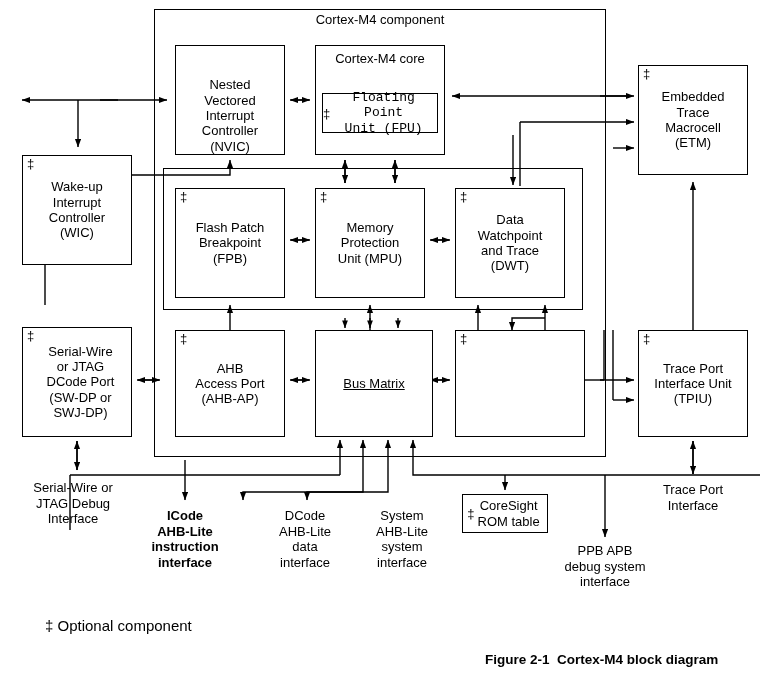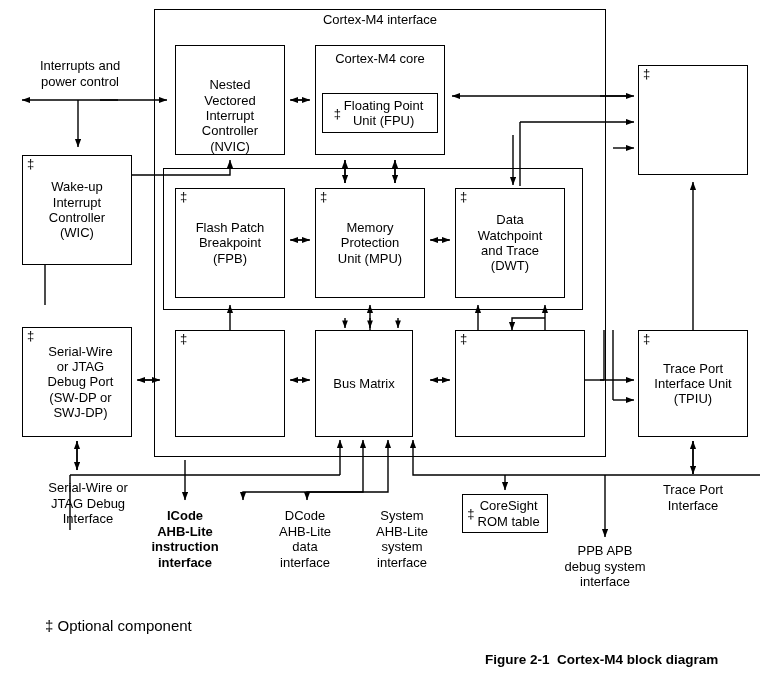--- a/index.html
+++ b/index.html
@@ -133,39 +133,39 @@
       <path d="M388,468 L388,492 L307,492 L307,500" marker-end="url(#ar)"></path>
       <path d="M413,468 L413,475 L760,475"></path>
       <path d="M505,475 L505,490" marker-end="url(#ar)"></path>
       <path d="M605,475 L605,537" marker-end="url(#ar)"></path>
 
       <path d="M185,460 L185,500" marker-end="url(#ar)"></path>
     </g>
   </svg>
 
   <div class="group" style="left:154px;top:9px;width:452px;height:448px;"></div>
-  <div class="toplabel" style="left:154px;top:12px;width:452px;">Cortex-M4 interface</div>
+  <div class="toplabel" style="left:154px;top:12px;width:452px;">Cortex-M4 component</div>
 
   <div class="group" style="left:163px;top:168px;width:420px;height:142px;border-left-width:1.4px;"></div>
 
   <div class="box" style="left:175px;top:45px;width:110px;height:110px;align-items:flex-end;">
     <span class="boxlabel">Nested
 Vectored
 Interrupt
 Controller
 (NVIC)</span>
   </div>
 
   <div class="box" style="left:315px;top:45px;width:130px;height:110px;align-items:flex-start;">
     <span class="boxlabel" style="margin-top:5px;">Cortex-M4 core</span>
   </div>
 
   <div class="box thin" style="left:322px;top:93px;width:116px;height:40px;">
     <span class="dagger" style="position:static;margin-right:4px;top:auto;left:auto;">‡</span>
-    <span class="boxlabel" style="margin-left:-4px;">Floating Point
+    <span class="boxlabel" style="margin-left:-4px;font-family:Liberation Mono, monospace;">Floating Point
 Unit (FPU)</span>
   </div>
 
   <div class="box" style="left:22px;top:155px;width:110px;height:110px;">
     <span class="dagger">‡</span>
     <span class="boxlabel">Wake-up
 Interrupt
 Controller
 (WIC)</span>
   </div>
@@ -187,60 +187,65 @@
   <div class="box" style="left:455px;top:188px;width:110px;height:110px;">
     <span class="dagger">‡</span>
     <span class="boxlabel">Data
 Watchpoint
 and Trace
 (DWT)</span>
   </div>
 
   <div class="box" style="left:638px;top:65px;width:110px;height:110px;">
     <span class="dagger">‡</span>
+    <span class="boxlabel">Embedded
+Trace
+Macrocell
+(ETM)</span>
   </div>
 
   <div class="box" style="left:22px;top:327px;width:110px;height:110px;">
     <span class="dagger">‡</span>
     <span class="boxlabel" style="margin-left:7px;">Serial-Wire
 or JTAG
-Debug Port
+DCode Port
 (SW-DP or
 SWJ-DP)</span>
   </div>
 
   <div class="box" style="left:175px;top:330px;width:110px;height:107px;">
     <span class="dagger">‡</span>
-  </div>
-
-  <div class="box" style="left:315px;top:330px;width:98px;height:107px;">
+    <span class="boxlabel">AHB
+Access Port
+(AHB-AP)</span>
+  </div>
+
+  <div class="box" style="left:315px;top:330px;width:118px;height:107px;text-decoration:underline;">
     <span class="boxlabel">Bus Matrix</span>
   </div>
 
   <div class="box" style="left:455px;top:330px;width:130px;height:107px;">
     <span class="dagger">‡</span>
   </div>
 
   <div class="box" style="left:638px;top:330px;width:110px;height:107px;">
     <span class="dagger">‡</span>
     <span class="boxlabel">Trace Port
 Interface Unit
 (TPIU)</span>
   </div>
 
   <div class="box thin" style="left:462px;top:494px;width:86px;height:39px;">
     <span class="dagger" style="position:static;margin-right:3px;top:auto;left:auto;">‡</span>
     <span class="boxlabel" style="margin-left:-3px;">CoreSight
 ROM table</span>
   </div>
 
-  <div class="freetext" style="left:10px;top:58px;width:140px;">Interrupts and
-power control</div>
-
-  <div class="freetext" style="left:17px;top:480px;width:142px;text-align:center;">Serial-Wire or
+
+  <div class="freetext" style="left:2px;top:480px;width:142px;text-align:center;">Serial-Wire or
 JTAG Debug
 Interface</div>
 
   <div class="freetext" style="left:135px;top:508px;width:100px;font-weight:bold;">ICode
 AHB-Lite
 instruction
 interface</div>
 
   <div class="freetext" style="left:255px;top:508px;width:100px;">DCode
 AHB-Lite

